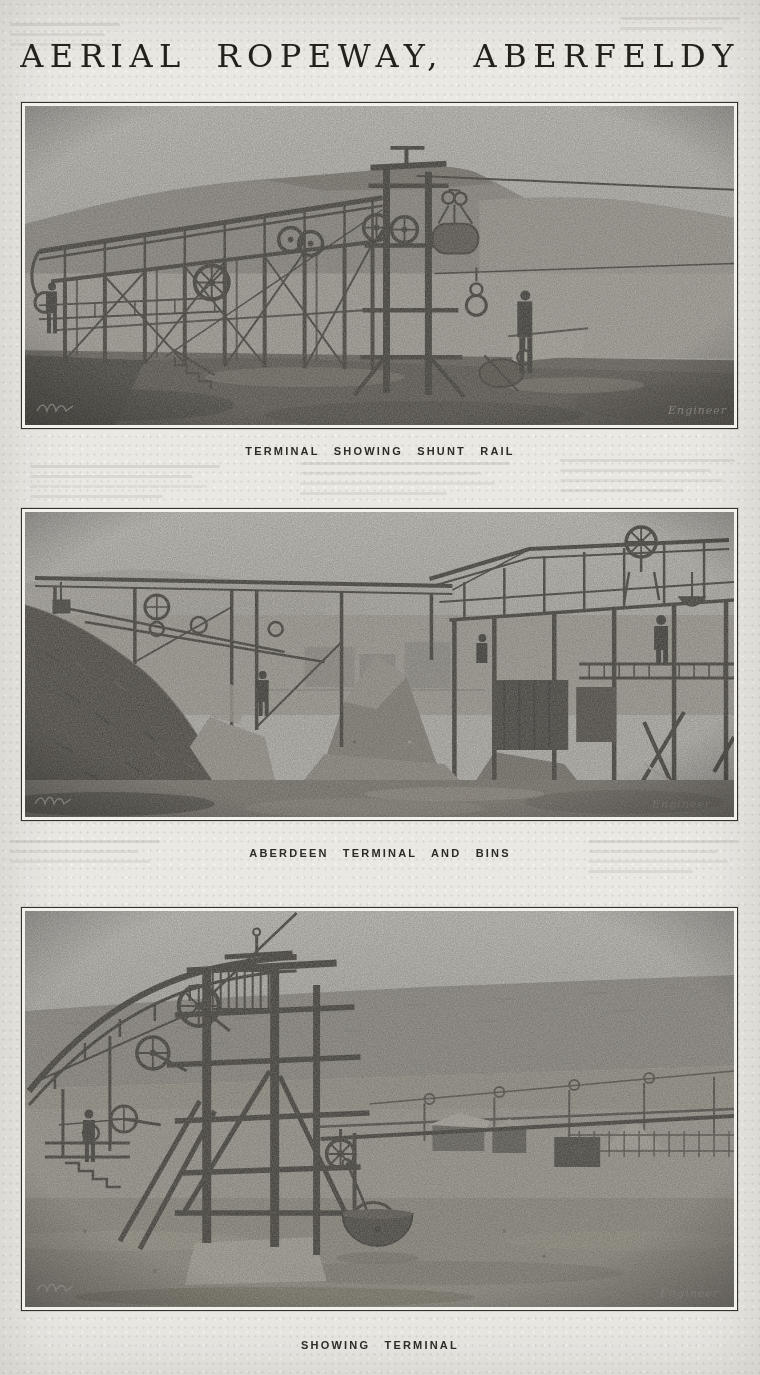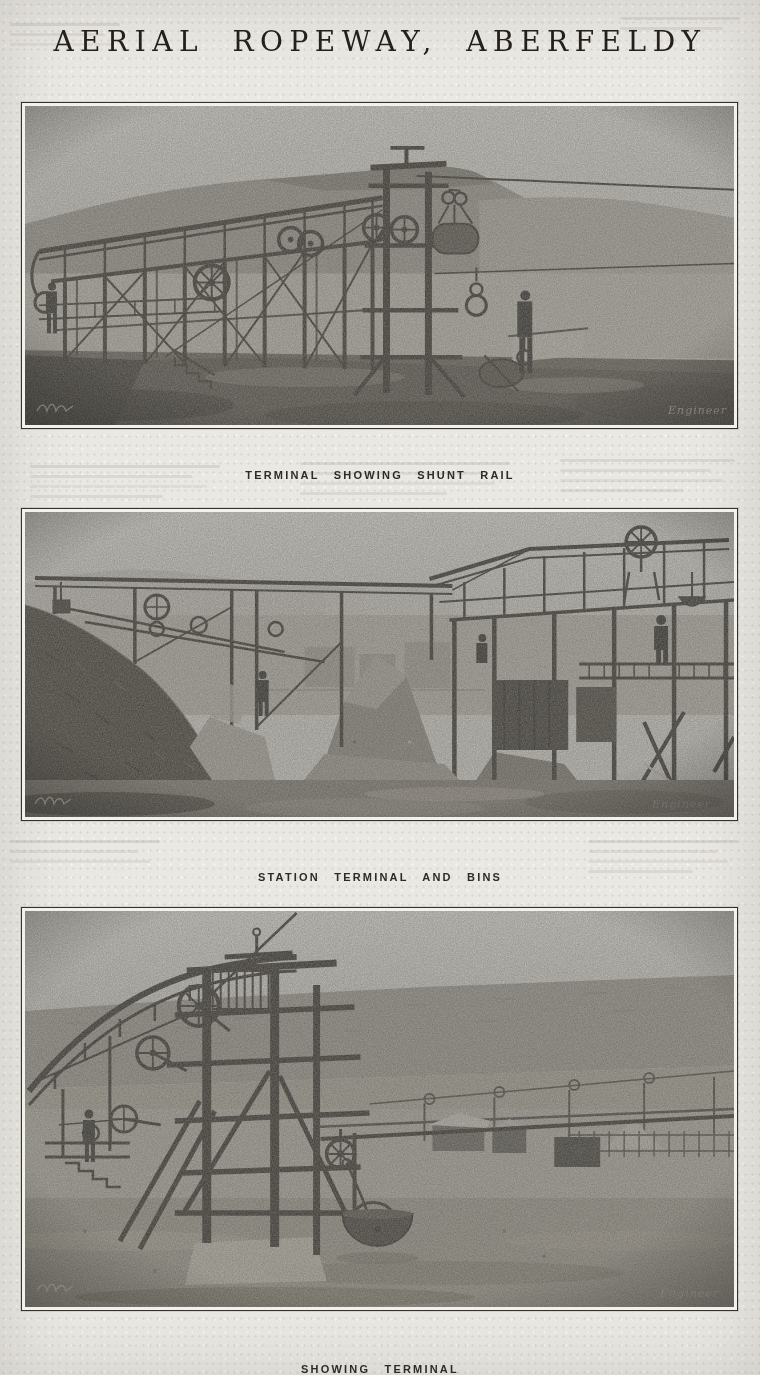--- a/index.html
+++ b/index.html
@@ -9,37 +9,37 @@
     background-image:
       radial-gradient(rgba(120,115,105,.12) 1px, transparent 1.3px),
       radial-gradient(rgba(255,255,255,.45) 1px, transparent 1.3px);
     background-size:7px 9px, 11px 13px;
     font-family:"DejaVu Serif", serif;
     color:#262320;
     box-shadow:inset 0 0 70px rgba(95,90,78,.20);
   }
   .title{
     position:absolute;top:25px;left:0;right:0;text-align:center;
-    font-size:28px;font-weight:normal;letter-spacing:6.5px;word-spacing:13px;
-    color:#24211d;margin:0;
+    font-size:32px;font-weight:normal;letter-spacing:6.5px;word-spacing:13px;
+    color:#24211d;margin:12px;
   }
   .subtitle{
     position:absolute;top:64px;left:0;right:0;text-align:center;
     font-size:13px;letter-spacing:.9px;word-spacing:2px;color:#2a2723;
   }
   .plate{
     position:absolute;left:21px;width:709px;margin:0;
     border:1px solid #35322d;padding:3px;background:#f3f1ec;
     box-shadow:0 0 0 1px rgba(60,56,48,.12);
   }
   .plate svg{display:block;background:#c7c5bf;}
   .caption{
     position:absolute;left:0;right:0;text-align:center;
     font-family:"Liberation Sans", sans-serif;font-weight:bold;
-    font-size:11px;letter-spacing:2.2px;word-spacing:9px;color:#2e2b27;margin-top:24px;
+    font-size:11px;letter-spacing:2.2px;word-spacing:9px;color:#2e2b27;
   }
   .bleed{position:absolute;opacity:.85;}
   .bleed i{display:block;height:3px;border-radius:2px;background:rgba(124,119,108,.20);
     filter:blur(.7px);margin:7px 0;}
   .bleed i:nth-child(2){width:86%;background:rgba(124,119,108,.16);}
   .bleed i:nth-child(3){width:93%;background:rgba(124,119,108,.14);}
   .bleed i:nth-child(4){width:70%;background:rgba(124,119,108,.17);}
   .wm-sig{fill:none;stroke-width:1.3;opacity:.9;}
   .wm-eng{font-family:"DejaVu Serif", serif;font-style:italic;font-size:11px;letter-spacing:1px;}
 </style>
@@ -306,21 +306,21 @@
         <ellipse cx="600" cy="290" rx="100" ry="12" fill="#5f5b52"></ellipse>
         <ellipse cx="430" cy="282" rx="90" ry="7" fill="#968f83" opacity=".7"></ellipse>
       </g>
       <path class="wm-sig" d="M10,292 c4,-8 8,-8 10,0 c3,-9 7,-9 9,0 c3,-7 8,-7 10,0 l7,-5" stroke="#c9c6bf"></path>
       <text class="wm-eng" x="628" y="296" fill="#8e8b82" opacity=".85">Engineer</text>
       <rect width="710" height="305" filter="url(#grainD)" opacity=".5"></rect>
       <rect width="710" height="305" filter="url(#grainL)" opacity=".35"></rect>
       <rect width="710" height="305" fill="url(#vig)"></rect>
     </svg>
   </figure>
-  <div class="caption" style="top:847px">STATION TERMINAL AND BINS</div>
+  <div class="caption" style="top:847px">ABERDEEN TERMINAL AND BINS</div>
 
   <figure class="plate" style="top:907px">
     <svg width="709" height="396" viewBox="0 0 710 396" preserveAspectRatio="none">
       <g>
         <rect x="0" y="0" width="710" height="100" fill="url(#sky)"></rect>
       </g>
       <g>
         <path d="M0,100 L170,88 L400,76 L710,64 L710,155 L0,178 Z" fill="#8d8a82"></path>
         <path d="M40,112h22 M90,122h18 M150,117h24 M210,107h20 M300,100h26 M380,94h22 M470,88h20 M560,82h24 M640,77h20 M70,140h20 M180,132h24 M320,120h20 M450,110h24 M590,100h20" stroke="#6f6c64" stroke-width="2" opacity=".35" fill="none"></path>
         <path d="M0,178 L710,155 L710,198 L0,218 Z" fill="#999589"></path>

